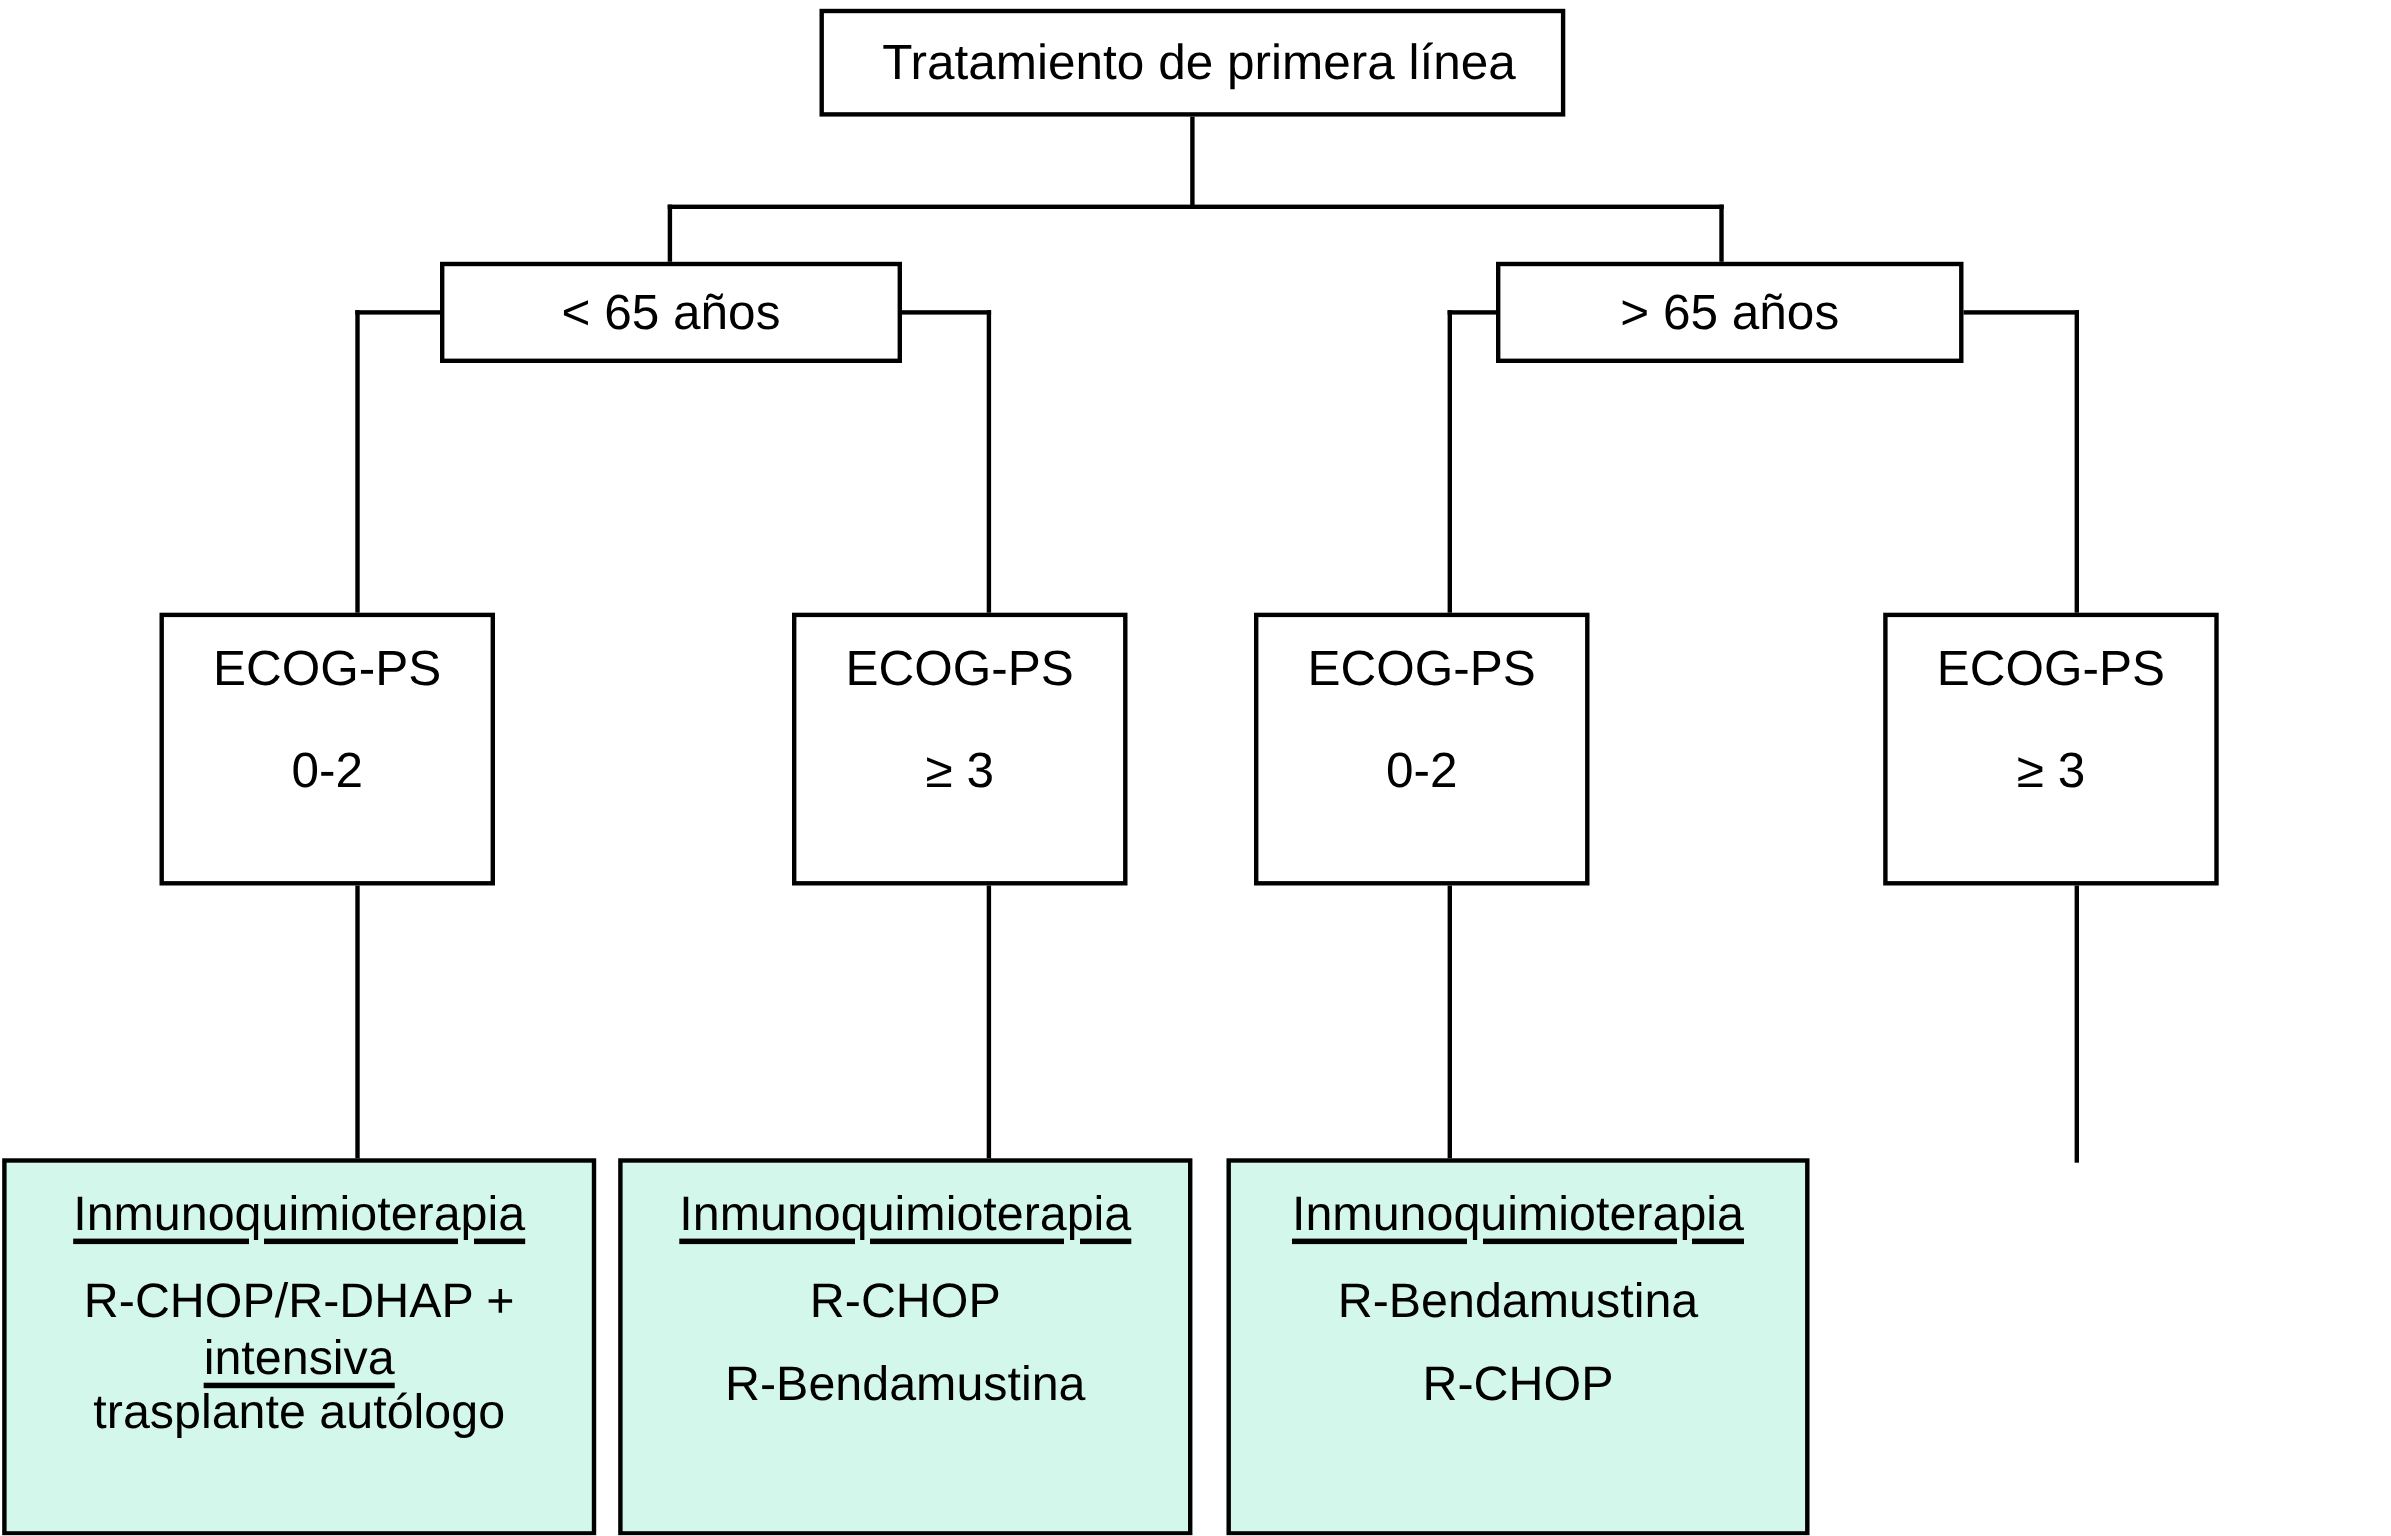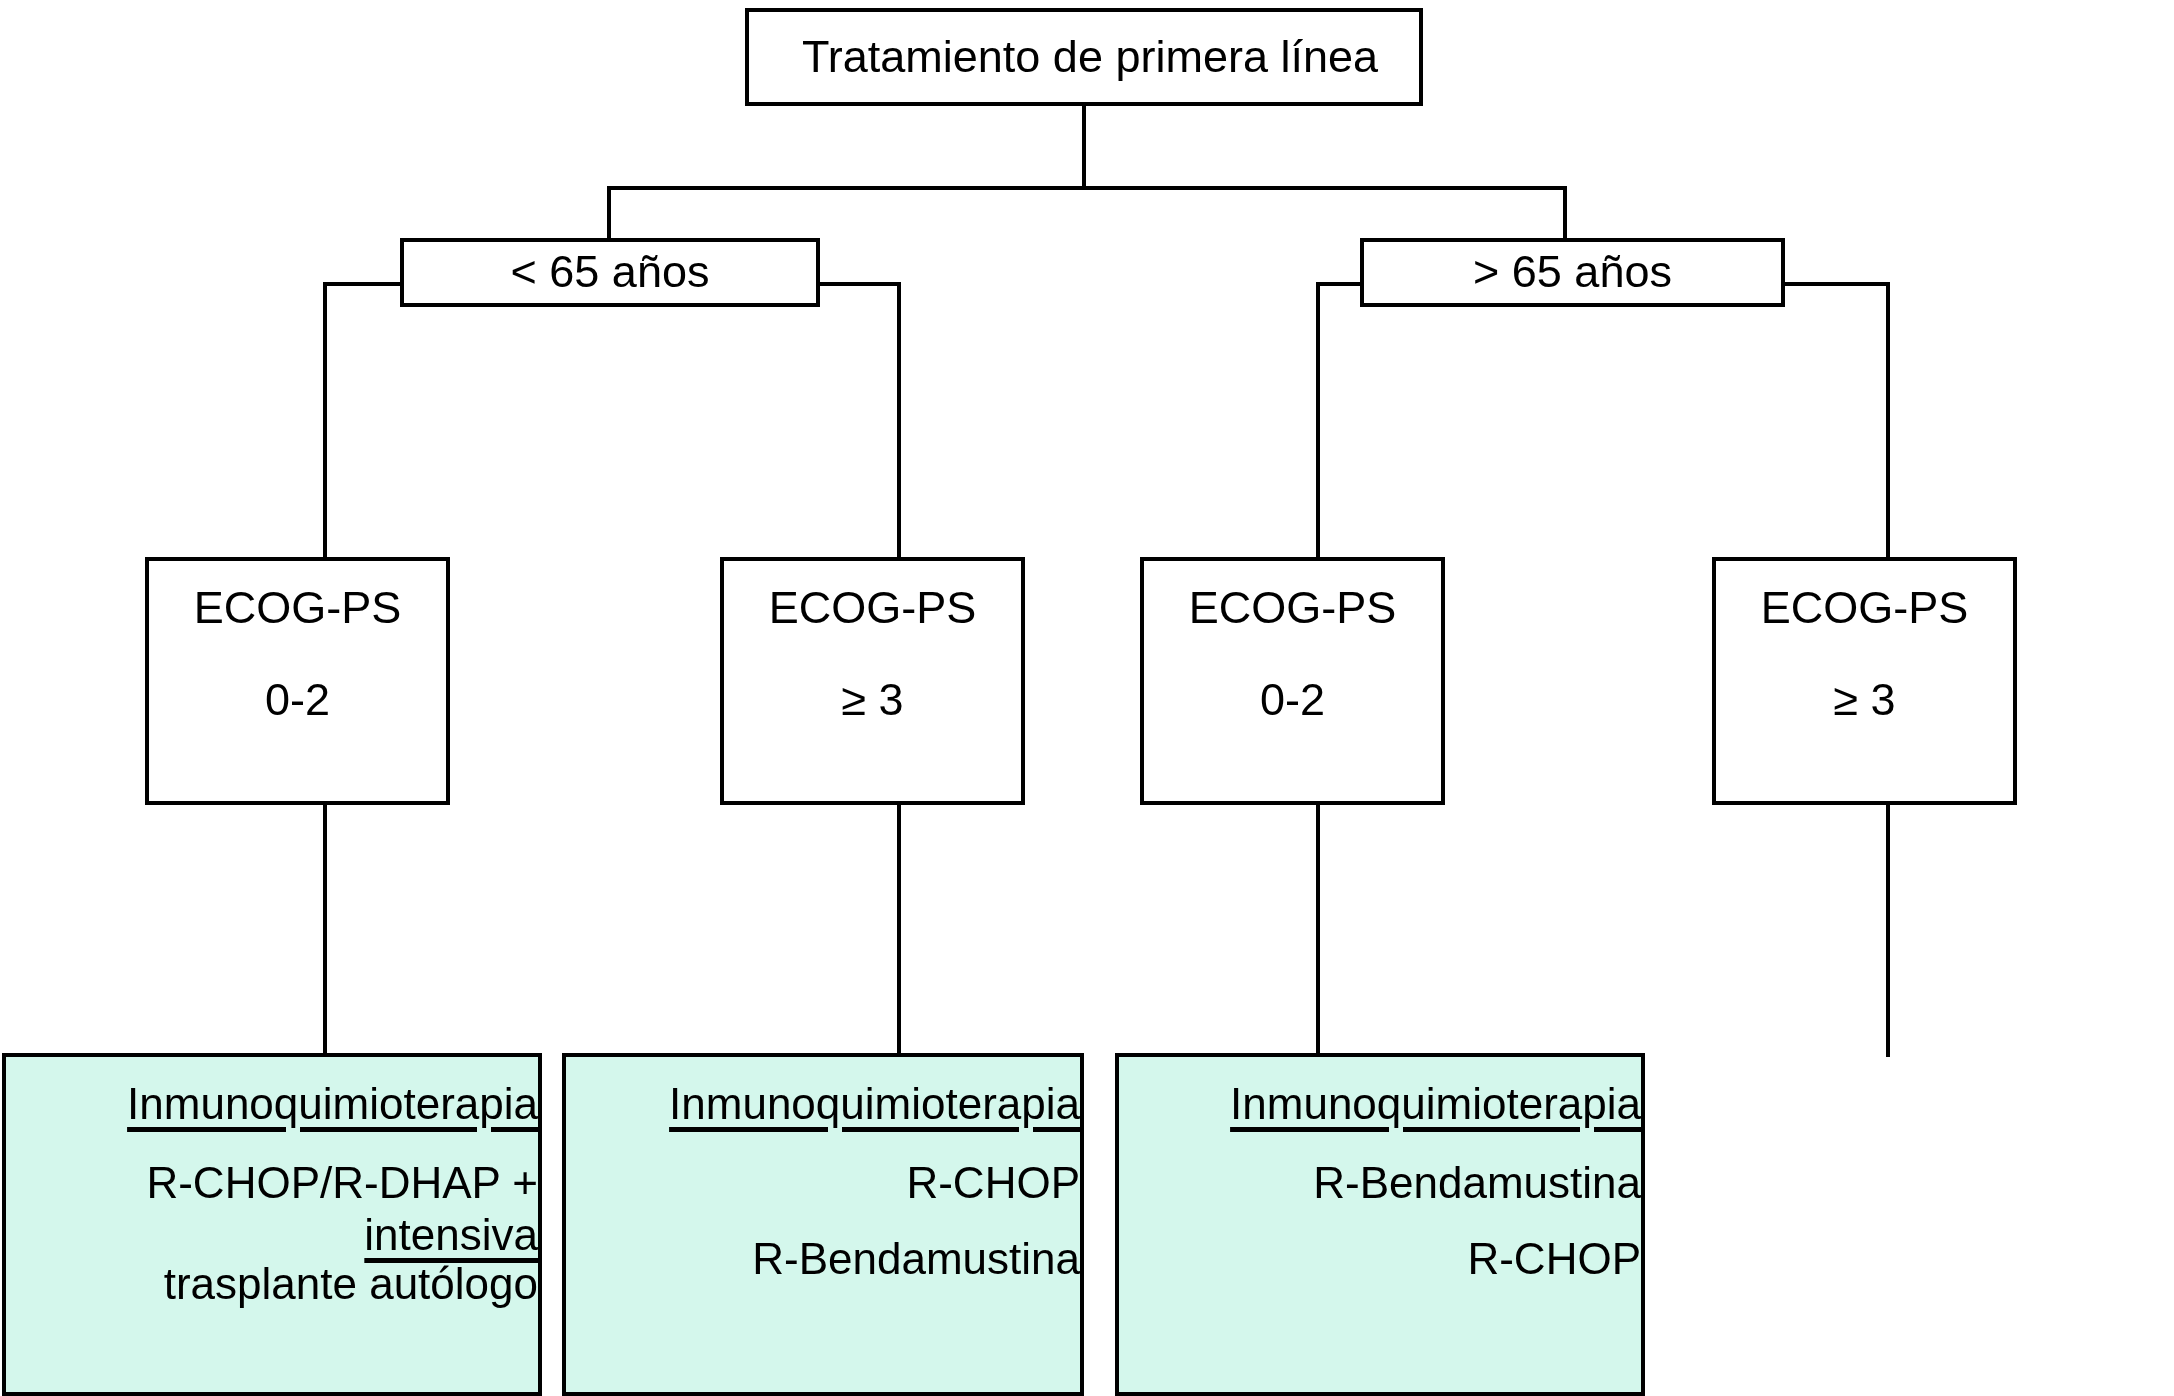--- a/index.html
+++ b/index.html
@@ -44,21 +44,21 @@
     left: 745px;
     top: 8px;
     width: 678px;
     height: 98px;
     justify-content: center;
   }
   #node-root .line { font-size: 45px; margin-left: 12px; }
 
   
   .node-age {
-    height: 69px;
+    height: 92px;
     justify-content: center;
   }
   .node-age .line { font-size: 45px; }
   #node-age-young { left: 400px; top: 238px; width: 420px; }
   #node-age-old   { left: 1360px; top: 238px; width: 425px; }
 
   
   .node-ecog {
     top: 557px;
     height: 248px;
@@ -73,21 +73,21 @@
   #node-ecog-3 { left: 1140px; }
   #node-ecog-4 { left: 1712px; }
 
   
   .node-tx {
     top: 1053px;
     height: 343px;
     justify-content: flex-start;
     padding-top: 22px;
   }
-  .node-tx .line { font-size: 44px; text-align: right; }
+  .node-tx .line { font-size: 44px; }
   .node-tx .heading {
     text-decoration: underline;
     text-underline-offset: 8px;
     text-decoration-thickness: 5px;
   }
   .node-tx .gap-1 { margin-top: 30px; }
   .node-tx .gap-2 { margin-top: 26px; }
   .node-tx .tight { margin-top: 2px; }
 
   #node-tx-1 { left: 2px;    width: 540px; }

